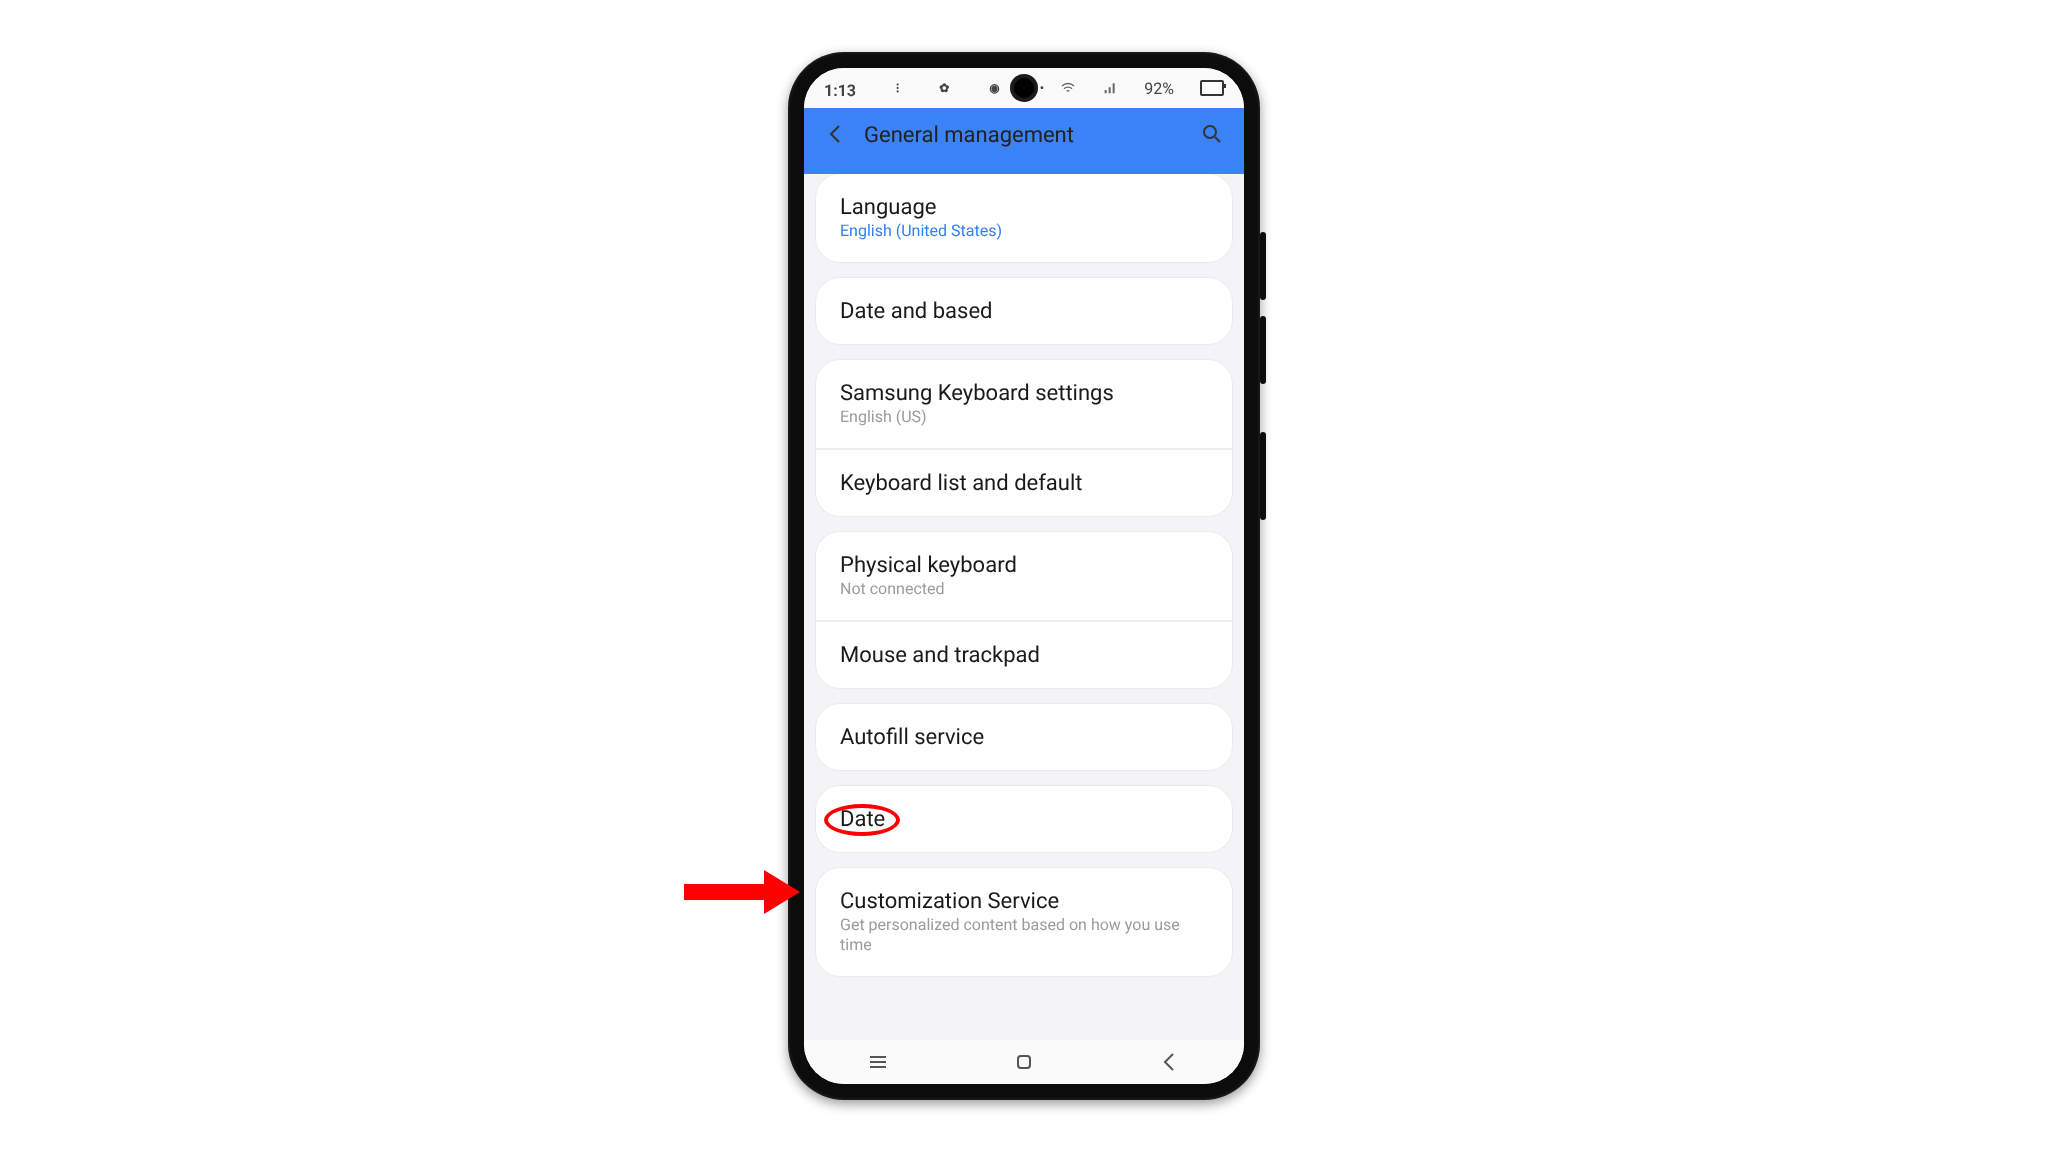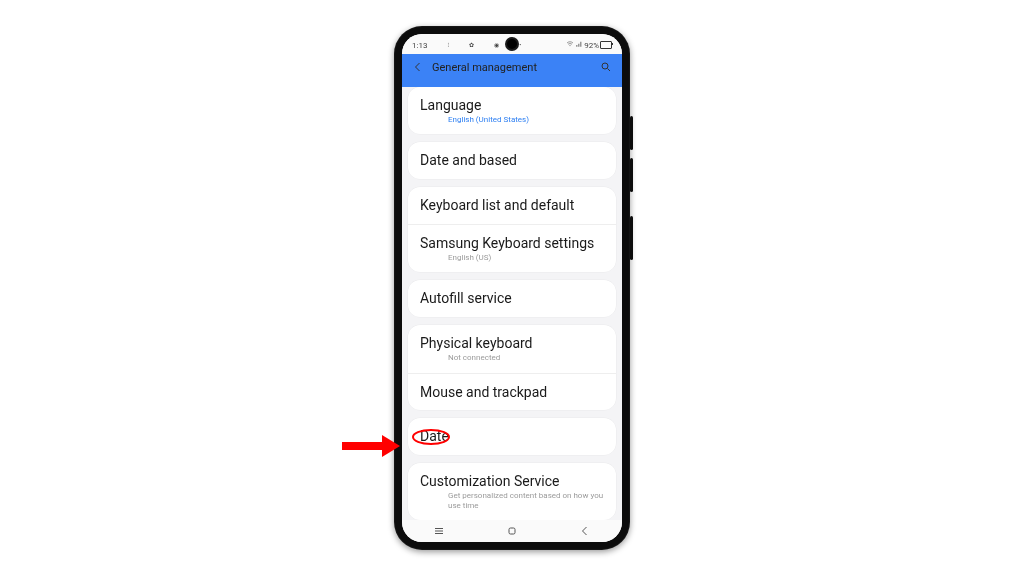--- a/index.html
+++ b/index.html
@@ -62,23 +62,23 @@
   .status-bar {
     display: flex;
     justify-content: space-between;
     align-items: center;
     font-size: 8px;
     color: #444;
     padding: 4px 10px 2px 10px;
     height: 14px;
     background: #fafafa;
   }
-  .status-left { display: flex; align-items: center; gap: 20px; }
+  .status-left { display: flex; align-items: center; gap: 20px; font-weight: bold; }
   .status-left .dot { font-size: 6px; line-height: 1; }
-  .status-right { display: flex; align-items: center; gap: 1px; }
+  .status-right { display: flex; align-items: flex-start; gap: 13px; }
   .status-right svg { width: 8px; height: 8px; }
   .battery-box {
     width: 10px; height: 6px;
     border: 1px solid #333;
     border-radius: 1px;
     position: relative;
   }
   .battery-box::after {
     content: "";
     position: absolute;
@@ -112,30 +112,29 @@
     border-radius: 12px;
     margin-bottom: 8px;
     box-shadow: 0 0 0 0.5px rgba(0,0,0,.04);
   }
   .item {
     padding: 10px 12px;
     border-bottom: 1px solid #eeeeee;
   }
   .item:last-child { border-bottom: none; }
   .item .primary {
-    font-size: 14px;
+    font-size: 11px;
     color: #1a1a1a;
     line-height: 1.2;
   }
   .item .secondary {
     font-size: 8px;
     color: #9b9b9b;
     line-height: 1.2;
     margin-top: 1px;
-    margin-left: 28px;
   }
   .item .secondary.link { color: #2d7ff2; }
 
   
   .navbar {
     position: absolute;
     bottom: 0; left: 0;
     width: 100%;
     height: 22px;
     background: #fafafa;
@@ -241,39 +240,39 @@
             <div class="secondary link">English (United States)</div>
           </div>
         </div>
         <div class="group">
           <div class="item" style="position: relative;">
             <div class="primary">Date and based</div>
           </div>
         </div>
         <div class="group">
           <div class="item" style="position: relative;">
-            <div class="primary">Keyboard list and default</div>
-          </div>
-          <div class="item" style="position: relative;">
             <div class="primary">Samsung Keyboard settings</div>
             <div class="secondary">English (US)</div>
           </div>
-        </div>
-        <div class="group">
-          <div class="item" style="position: relative;">
-            <div class="primary">Autofill service</div>
+          <div class="item" style="position: relative;">
+            <div class="primary">Keyboard list and default</div>
           </div>
         </div>
         <div class="group">
           <div class="item" style="position: relative;">
             <div class="primary">Physical keyboard</div>
             <div class="secondary">Not connected</div>
           </div>
           <div class="item" style="position: relative;">
             <div class="primary">Mouse and trackpad</div>
+          </div>
+        </div>
+        <div class="group">
+          <div class="item" style="position: relative;">
+            <div class="primary">Autofill service</div>
           </div>
         </div>
         <div class="group">
           <div class="item" style="position: relative;">
             <div class="primary">Date</div>
             <div class="highlight-ring" style="left: 4px; top: 50%; transform: translateY(-50%);"></div>
           </div>
         </div>
         <div class="group">
           <div class="item" style="position: relative;">

